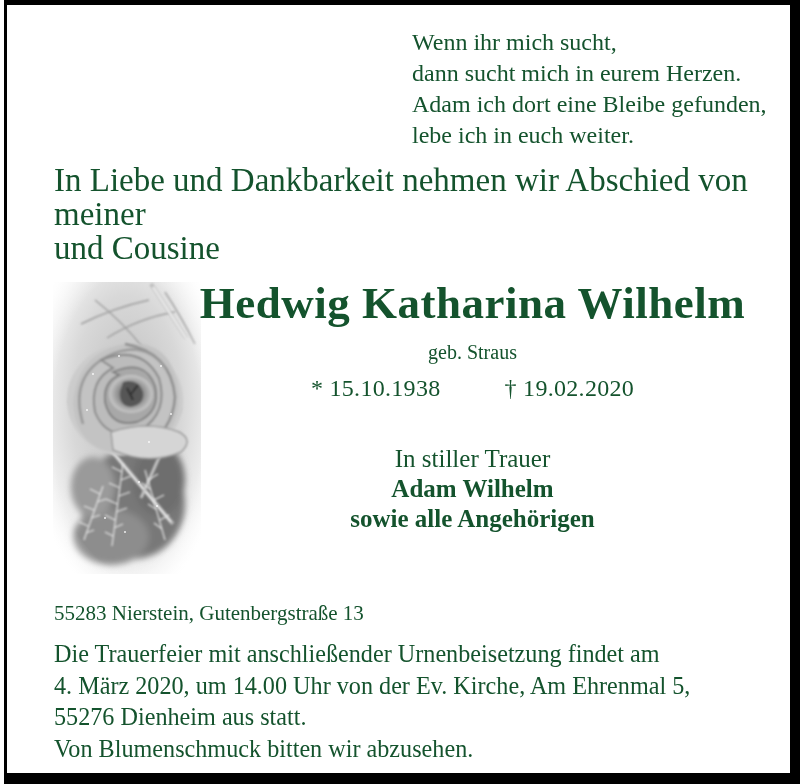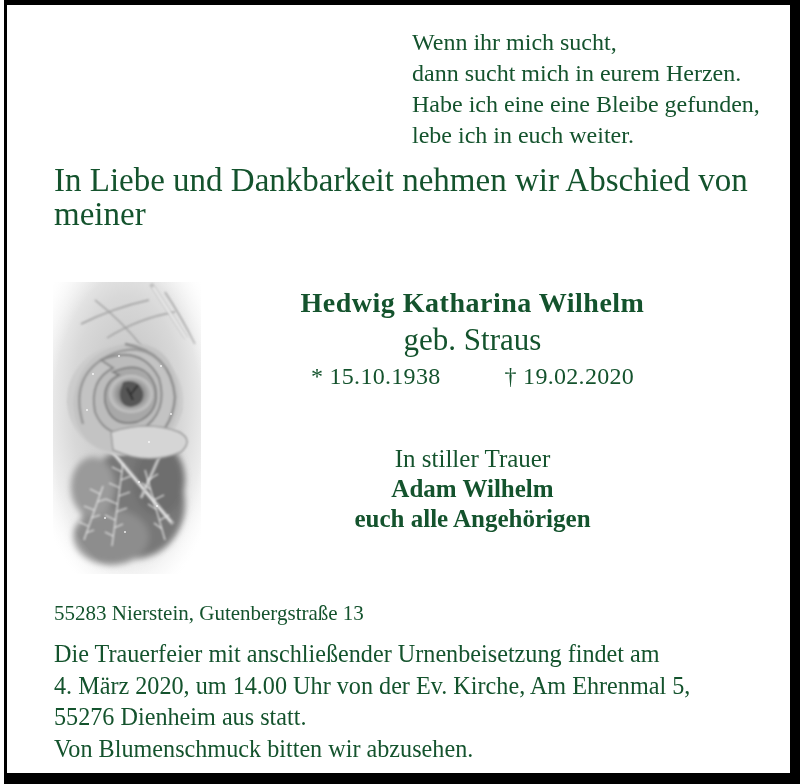--- a/index.html
+++ b/index.html
@@ -11,22 +11,22 @@
   .frame {
     position:absolute; top:0; left:4px; right:0; bottom:0;
     border-style:solid; border-color:#000;
     border-width:5px 10px 11px 3px;
     box-sizing:border-box; pointer-events:none;
   }
   .poem { position:absolute; left:412px; top:27px; font-size:24px; line-height:31px; }
   .intro { position:absolute; left:54px; top:163px; font-size:33px; line-height:34px; }
   .photo { position:absolute; left:53px; top:282px; width:148px; height:292px; }
   .idblock { position:absolute; left:145px; top:280px; width:655px; text-align:center; }
-  .name { font-size:28px; font-weight:700; line-height:46px; letter-spacing:0.5px; }
-  .maiden { font-size:31px; line-height:28px; margin-top:0; }
+  .name { font-size:45px; font-weight:700; line-height:46px; letter-spacing:0.5px; }
+  .maiden { font-size:20px; line-height:28px; margin-top:12px; }
   .dates {
     margin-top:9px; font-size:24px; letter-spacing:0.3px;
     display:flex; justify-content:center; gap:64px;
   }
   .mourners {
     position:absolute; left:145px; top:444px; width:655px;
     text-align:center; font-size:25px; line-height:30px;
   }
   .bold { font-weight:700;text-align:center; }
   .address { position:absolute; left:54px; top:589px; font-size:21px;margin-top:12px; }
@@ -37,26 +37,27 @@
 </style>
 </head>
 <body>
 
 <div class="page">
   <div class="frame"></div>
 
   <div class="poem">
     <div>Wenn ihr mich sucht,</div>
     <div>dann sucht mich in eurem Herzen.</div>
-    <div>Habe ich eine eine Bleibe gefunden,</div>
+    <div>Adam ich dort eine Bleibe gefunden,</div>
     <div>lebe ich in euch weiter.</div>
   </div>
 
   <div class="intro">
     <div>In Liebe und Dankbarkeit nehmen wir Abschied von meiner</div>
+    <div>und Cousine</div>
   </div>
 
   <div class="photo">
     <svg width="148" height="292" viewBox="0 0 148 292" xmlns="http://www.w3.org/2000/svg">
       <defs>
         <radialGradient id="bg" cx="50%" cy="42%" r="68%">
           <stop offset="0%" stop-color="#bdbdbd"></stop>
           <stop offset="55%" stop-color="#d8d8d8"></stop>
           <stop offset="100%" stop-color="#ffffff"></stop>
         </radialGradient>
@@ -146,21 +147,21 @@
     <div class="maiden">geb. Straus</div>
     <div class="dates">
       <span>* 15.10.1938</span>
       <span>† 19.02.2020</span>
     </div>
   </div>
 
   <div class="mourners">
     <div>In stiller Trauer</div>
     <div class="bold">Adam Wilhelm</div>
-    <div class="bold">euch alle Angehörigen</div>
+    <div class="bold">sowie alle Angehörigen</div>
   </div>
 
   <div class="address">55283 Nierstein, Gutenbergstraße 13</div>
 
   <div class="funeral">
     <div>Die Trauerfeier mit anschließender Urnenbeisetzung findet am</div>
     <div>4. März 2020, um 14.00 Uhr von der Ev. Kirche, Am Ehrenmal 5,</div>
     <div>55276 Dienheim aus statt.</div>
     <div>Von Blumenschmuck bitten wir abzusehen.</div>
   </div>

